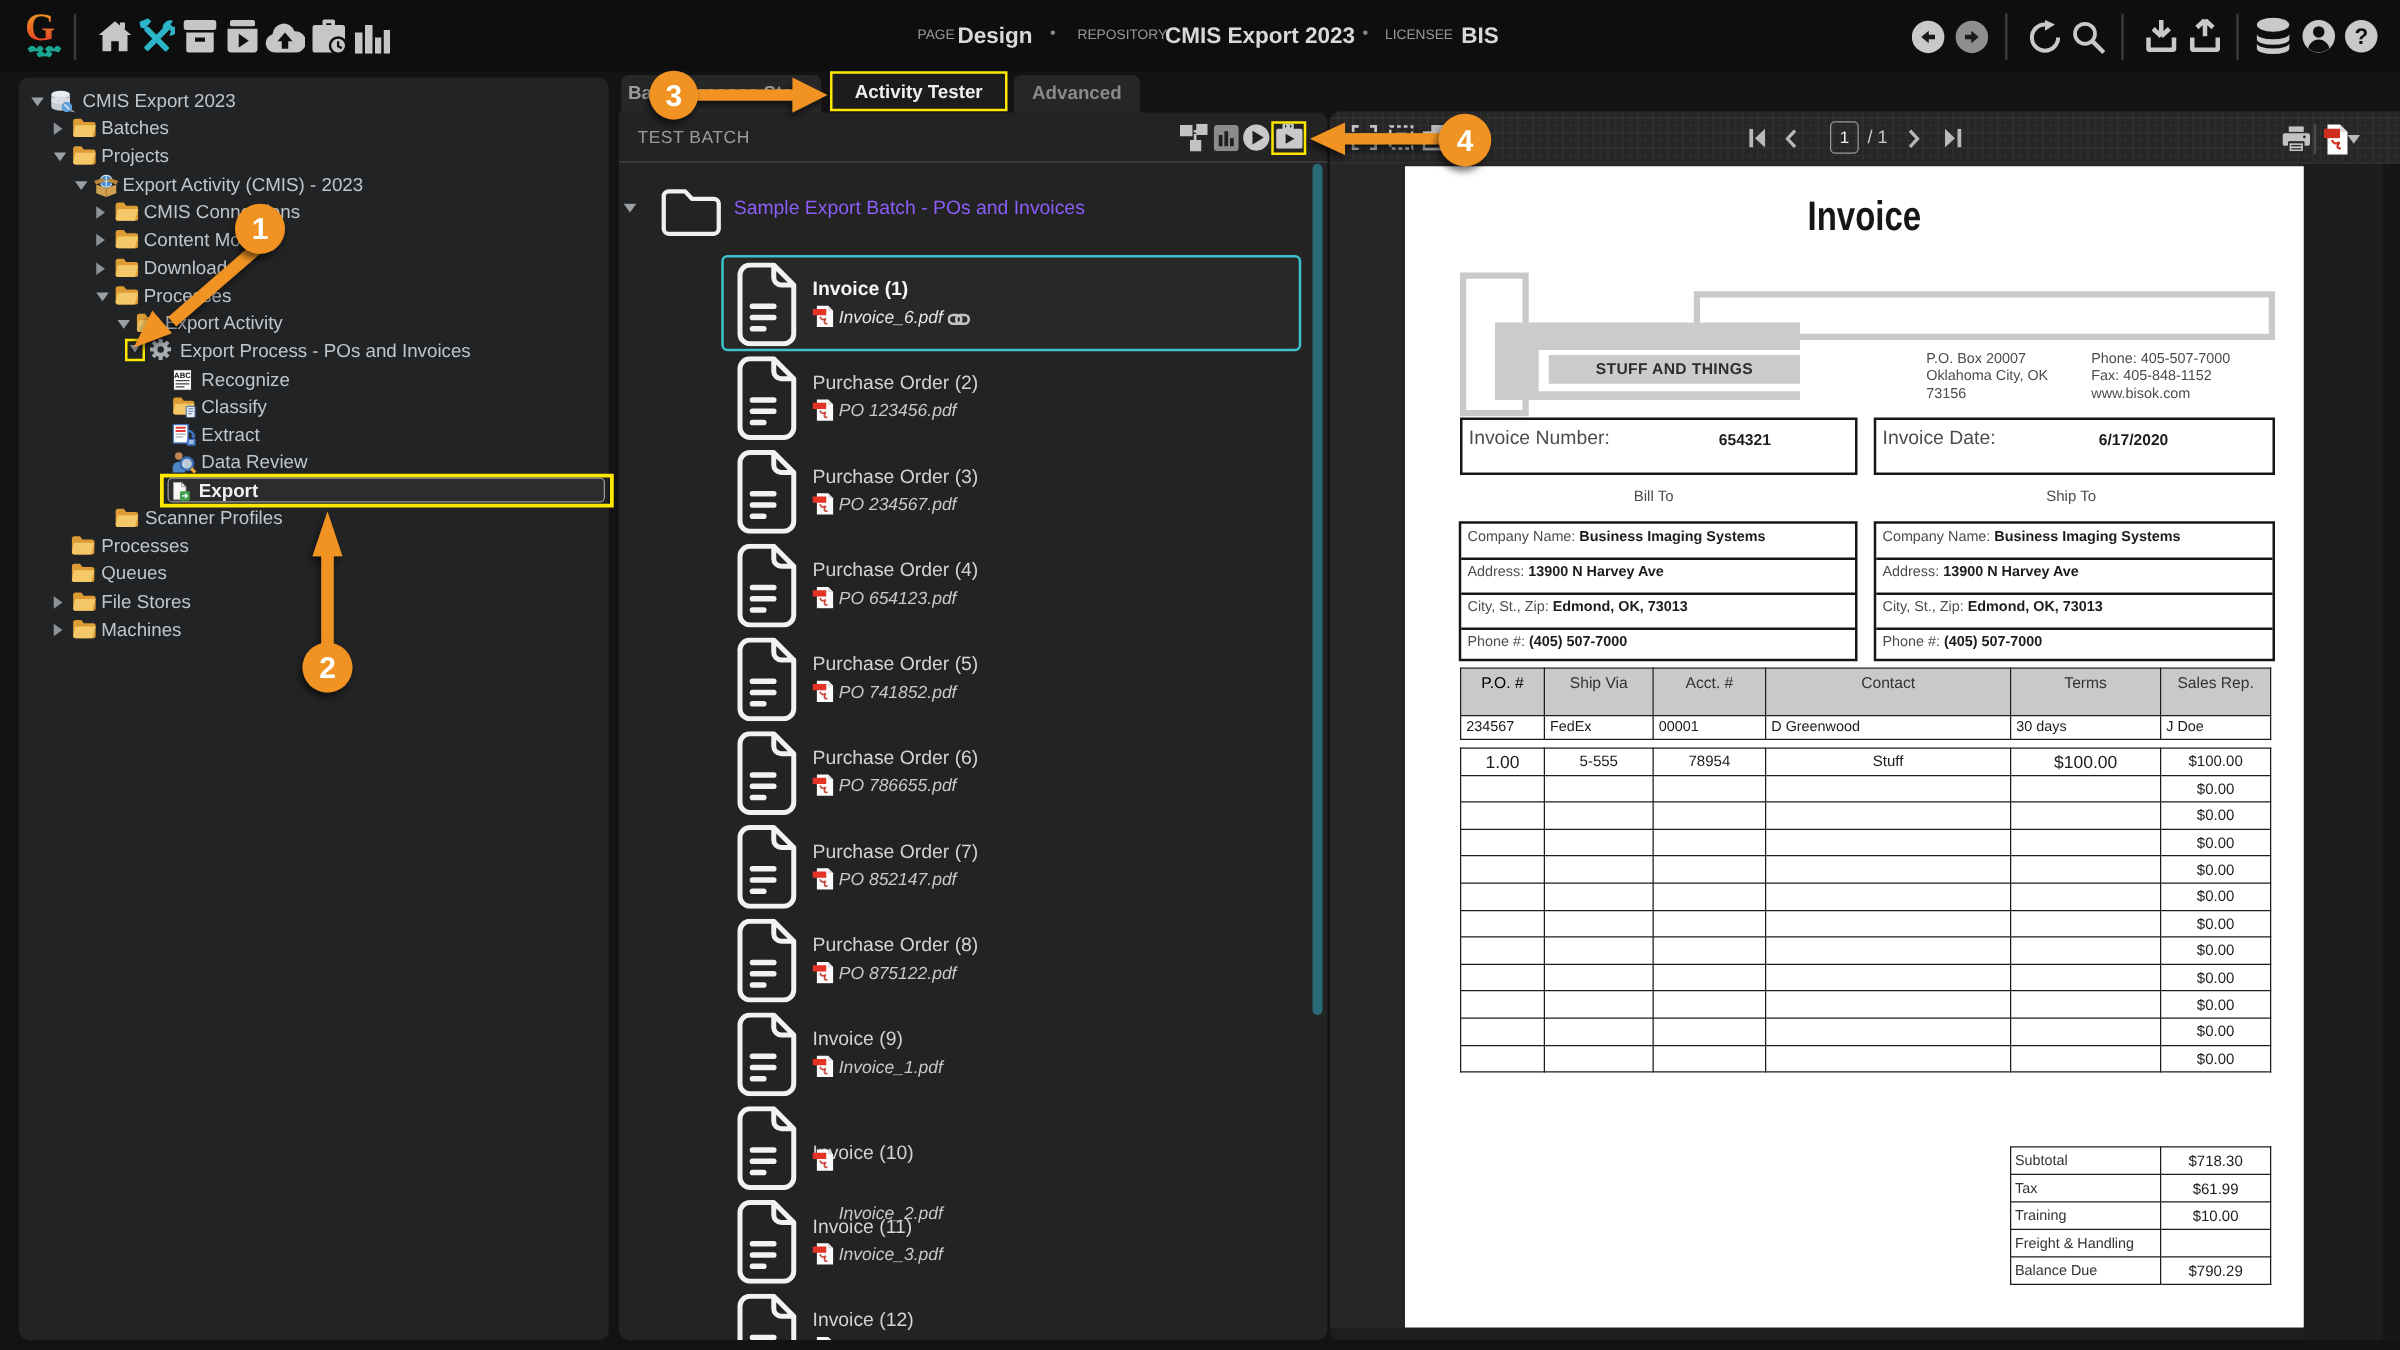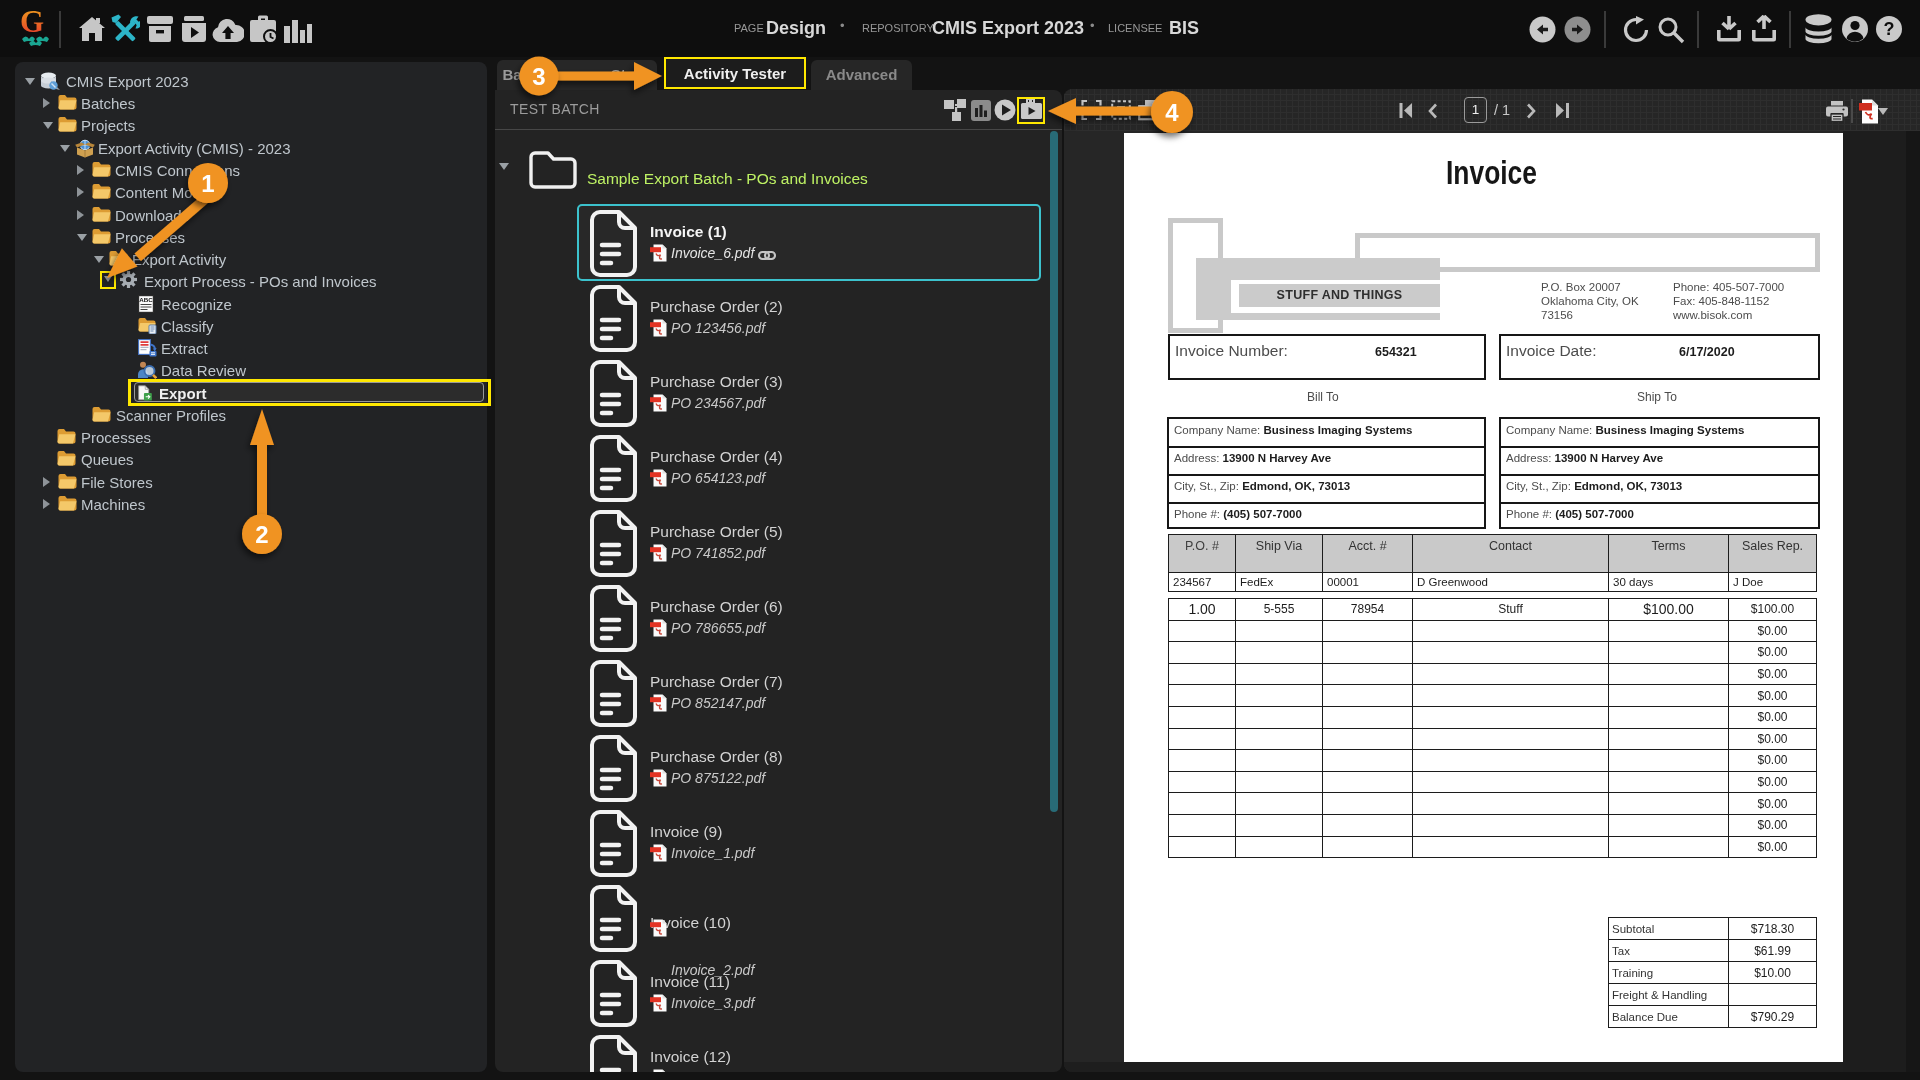--- a/index.html
+++ b/index.html
@@ -362,21 +362,21 @@
           <path d="M7 0 h7 v4 h-7 Z M9 2 h3" fill="none" stroke="#c9c9c9" stroke-width="2"></path>
           <rect x="1" y="4" width="21" height="16" rx="1.5" fill="#c9c9c9"></rect>
           <path d="M8.5 8 l7 4 -7 4 Z" fill="#1f1f1f"></path>
         </svg>
   </div>
 
   <i class="tri-d" style="left:4px;top:73px;position:absolute"></i>
   <svg class="abs" style="left:33px;top:58px" width="50" height="42" viewBox="0 0 50 42">
         <path d="M3 9 a4 4 0 0 1 4 -4 h13 l5.5 6 H43 a4 4 0 0 1 4 4 v20 a4 4 0 0 1 -4 4 H7 a4 4 0 0 1 -4 -4 Z" fill="none" stroke="#f0f0f0" stroke-width="3.4" stroke-linejoin="round"></path>
       </svg>
-  <div class="abs mlist-title" style="left:92px;top:80px;font-size:15.5px;color:#bef264;">Sample Export Batch - POs and Invoices</div>
+  <div class="abs mlist-title" style="left:92px;top:68px;font-size:15.5px;color:#8b5cf6;">Sample Export Batch - POs and Invoices</div>
 
   <div class="abs" style="left:82px;top:114px;width:460px;height:73px;background:#282828;border:2px solid #3cc2cd;border-radius:5px;"></div>
   <svg class="abs" style="left:94px;top:120px" width="49" height="67" viewBox="0 0 49 67">
         <path d="M30 2 H11 a8 8 0 0 0 -8 8 v47 a8 8 0 0 0 8 8 h27 a8 8 0 0 0 8 -8 V18 Z M30 2 v10 a6 6 0 0 0 6 6 h10" fill="none" stroke="#f2f2f2" stroke-width="4" stroke-linejoin="round"></path>
         <g stroke="#f2f2f2" stroke-width="4.5" stroke-linecap="round">
           <path d="M13 35 h17"></path>
           <path d="M13 44 h17"></path>
           <path d="M13 53 h9"></path>
         </g>
       </svg>
@@ -682,21 +682,21 @@
     <colgroup>
           <col style="width:67px">
           <col style="width:87px">
           <col style="width:90px">
           <col style="width:196px">
           <col style="width:120px">
           <col style="width:88px">
         </colgroup>
     <tbody>
           <tr style="height:38px;background:#c9c9c9;">
-            <th style="vertical-align:top;padding-top:4px;font-size:12.5px;color:#404040;">P.O. #</th>
+            <th style="vertical-align:top;padding-top:4px;font-size:12.5px;color:#000000;">P.O. #</th>
             <th style="vertical-align:top;padding-top:4px;font-size:12.5px;color:#333;">Ship Via</th>
             <th style="vertical-align:top;padding-top:4px;font-size:12.5px;color:#333;">Acct. #</th>
             <th style="vertical-align:top;padding-top:4px;font-size:12.5px;color:#333;">Contact</th>
             <th style="vertical-align:top;padding-top:4px;font-size:12.5px;color:#333;">Terms</th>
             <th style="vertical-align:top;padding-top:4px;font-size:12.5px;color:#333;">Sales Rep.</th>
           </tr>
     <tr style="height:19px;font-size:11.5px;">
             <td style="padding-left:4px;">234567</td>
             <td style="padding-left:4px;">FedEx</td>
             <td style="padding-left:4px;">00001</td>

